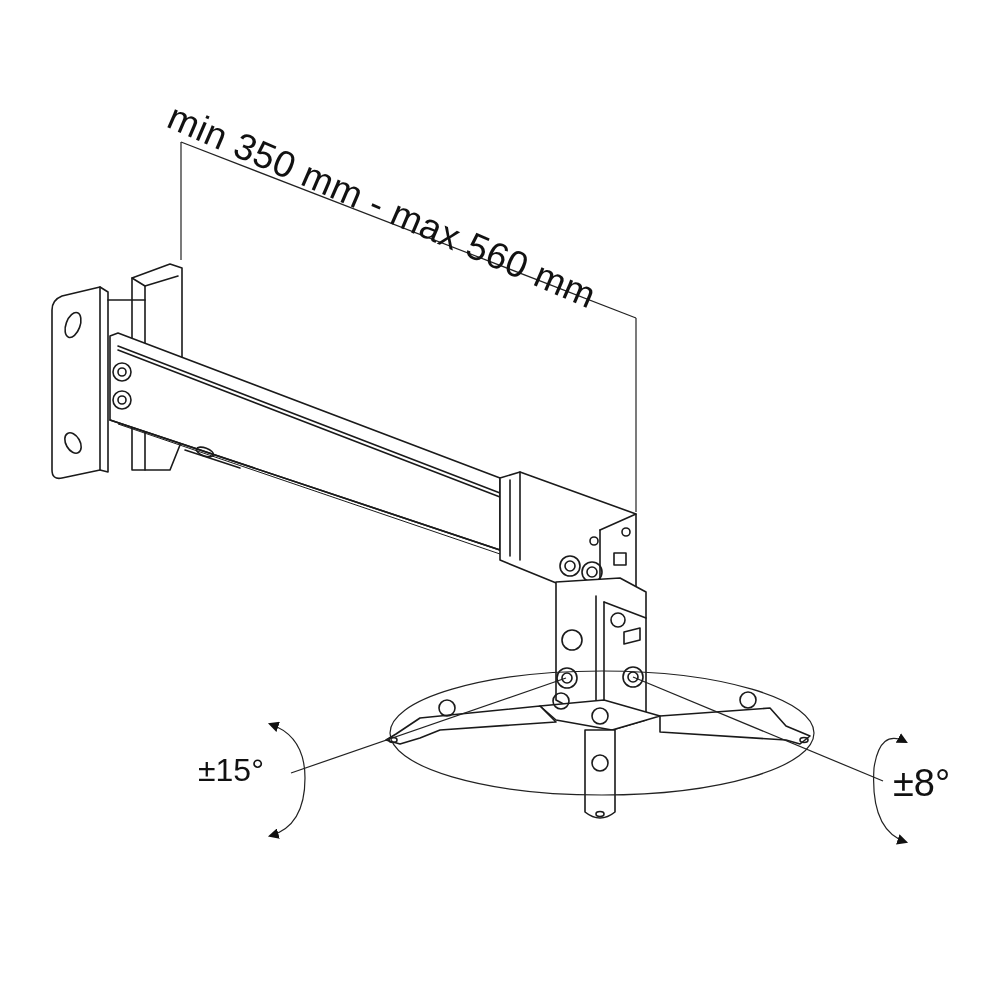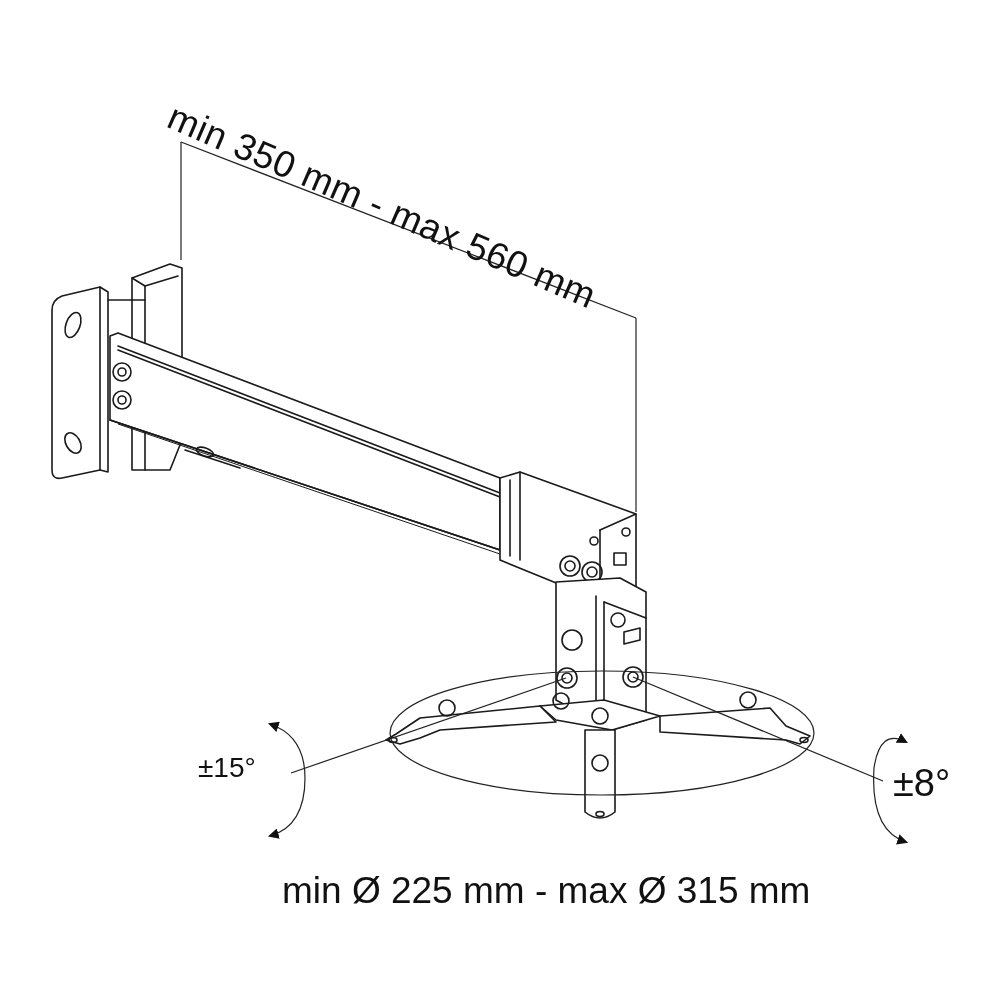--- a/index.html
+++ b/index.html
@@ -5,21 +5,21 @@
   html, body { margin: 0; padding: 0; background: #ffffff; }
   body { width: 1000px; height: 1000px; position: relative; overflow: hidden; font-family: "Liberation Sans", sans-serif; }
   #stage { position: absolute; left: 0; top: 0; width: 1000px; height: 1000px; }
   svg { position: absolute; left: 0; top: 0; }
   .ln { fill: none; stroke: #1a1a1a; stroke-width: 1.6; stroke-linejoin: round; stroke-linecap: round; }
   .lnt { fill: none; stroke: #1a1a1a; stroke-width: 1; }
   .fillw { fill: #ffffff; stroke: #1a1a1a; stroke-width: 1.6; stroke-linejoin: round; }
   .dim { fill: none; stroke: #222; stroke-width: 1.2; }
   .label { position: absolute; color: #111; white-space: nowrap; font-family: "Liberation Sans", sans-serif; }
   #len-label { left: 178px; top: 96px; font-size: 37px; transform-origin: 0 0; transform: rotate(23.3deg); letter-spacing: 0.5px; }
-  #tilt-label { left: 198px; top: 752px; font-size: 28px; }
+  #tilt-label { left: 198px; top: 752px; font-size: 32px; }
   #swivel-label { left: 893px; top: 762px; font-size: 38px; }
   #dia-label { left: 282px; top: 870px; font-size: 37px; }
 </style>
 </head>
 <body>
 
 <div id="stage">
 
 <svg width="1000" height="1000" viewBox="0 0 1000 1000">
   <defs>
@@ -117,15 +117,14 @@
 
   <g>
     <line class="dim" x1="633" y1="677" x2="883" y2="781"></line>
     <path class="dim" d="M906,742 Q880,728 874,768 Q870,830 906,842" marker-start="url(#arr)" marker-end="url(#arr)"></path>
   </g>
 </svg>
 
 <div class="label" id="len-label">min 350 mm - max 560 mm</div>
 <div class="label" id="tilt-label">±15°</div>
 <div class="label" id="swivel-label">±8°</div>
-<div class="label" id="dia-label">min Ø 225 mm - max Ø 315 mm</div>
 
 </div>
 
 </body></html>

